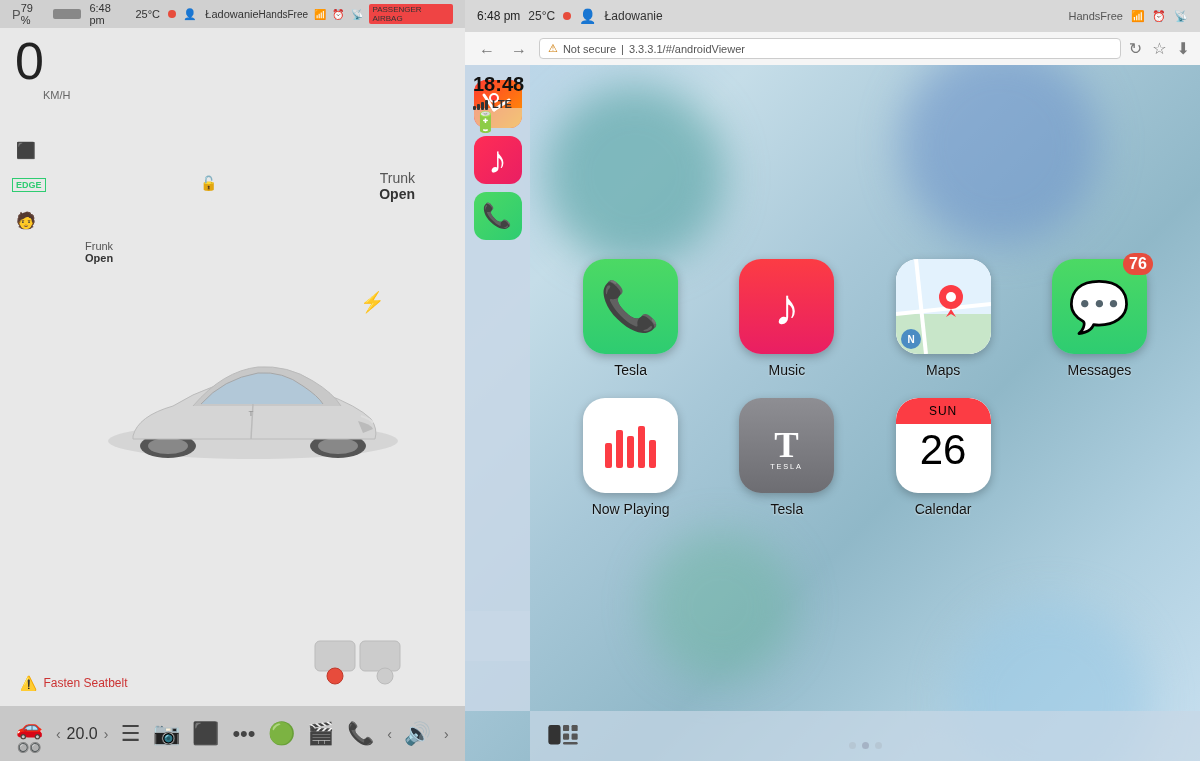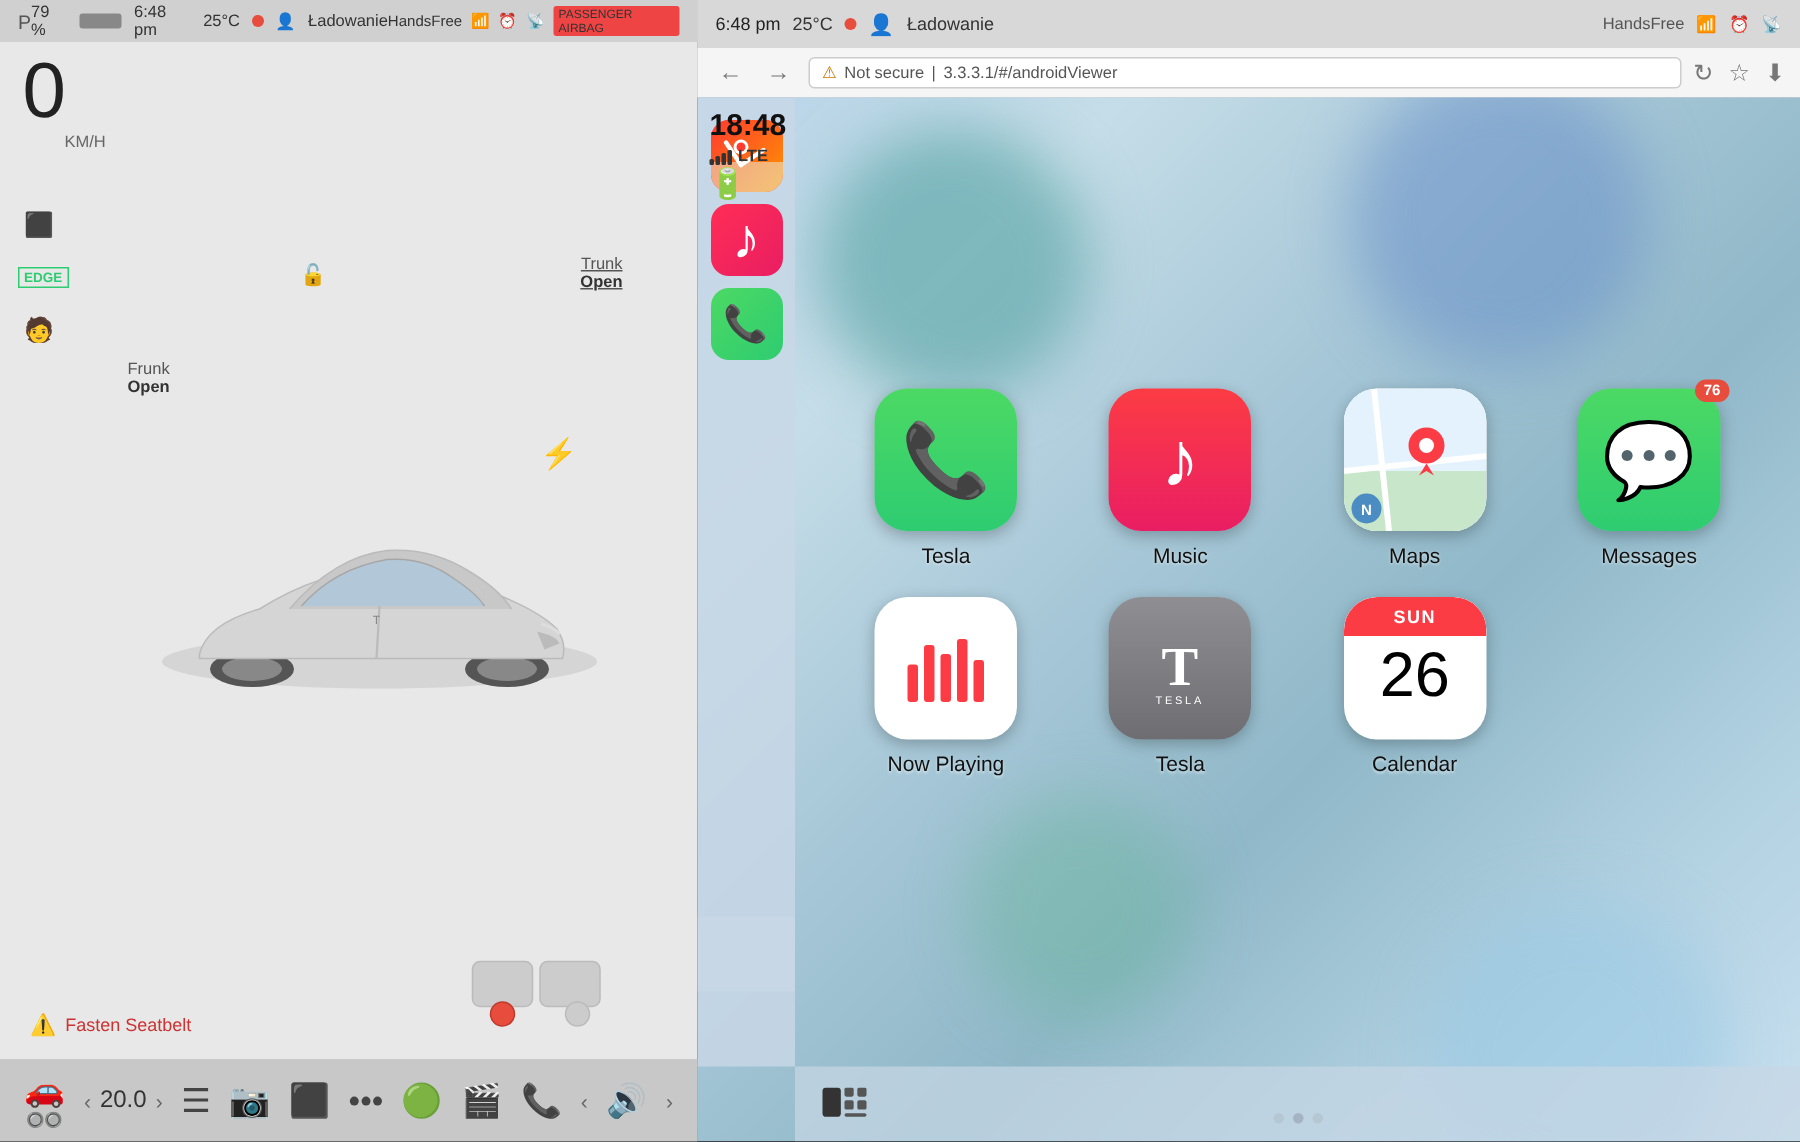--- a/index.html
+++ b/index.html
@@ -131,24 +131,23 @@
       display: flex;
       align-items: center;
       justify-content: center;
     }
 
     
     .trunk-label {
       position: absolute;
       top: 170px;
       right: 50px;
-      font-size: 11px;
+      font-size: 14px;
       color: #555;
       text-align: right;
-      text-decoration: underline;
     }
 
     .frunk-label {
       position: absolute;
       top: 240px;
       left: 85px;
       font-size: 11px;
       color: #555;
     }
 
@@ -545,21 +544,21 @@
     }
 
     
     .badge {
       position: absolute;
       top: -6px;
       right: -6px;
       background: #e74c3c;
       color: white;
       border-radius: 12px;
-      font-size: 10px;
+      font-size: 16px;
       font-weight: 600;
       padding: 2px 6px;
       min-width: 22px;
       text-align: center;
     }
 
     
     .calendar-inner {
       display: flex;
       flex-direction: column;
@@ -568,22 +567,22 @@
       height: 100%;
       border-radius: 22px;
       overflow: hidden;
     }
     .calendar-header {
       background: #fc3c44;
       width: 100%;
       padding: 6px 0;
       text-align: center;
       font-size: 12px;
-      font-weight: 700;
-      color: #ffffff;
+      font-weight: 400;
+      color: #000000;
       letter-spacing: 1px;
     }
     .calendar-day {
       font-size: 42px;
       font-weight: 300;
       color: #000000;
       line-height: 1;
       margin-top: 5px;
     }
 

